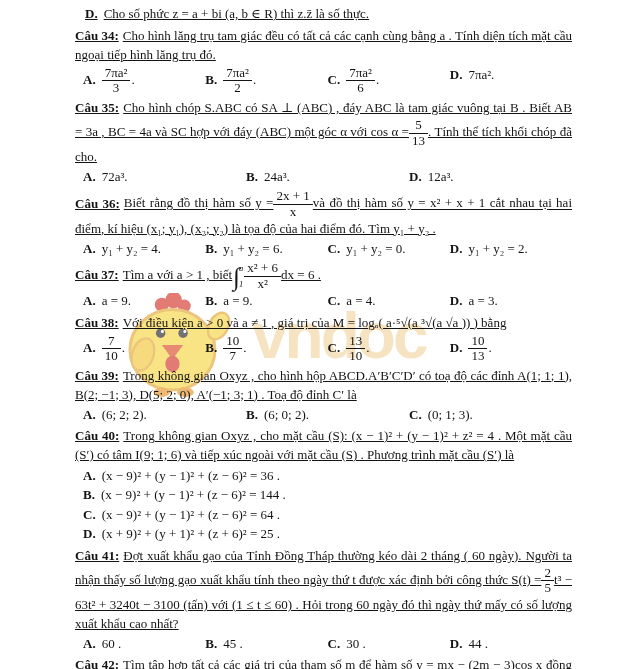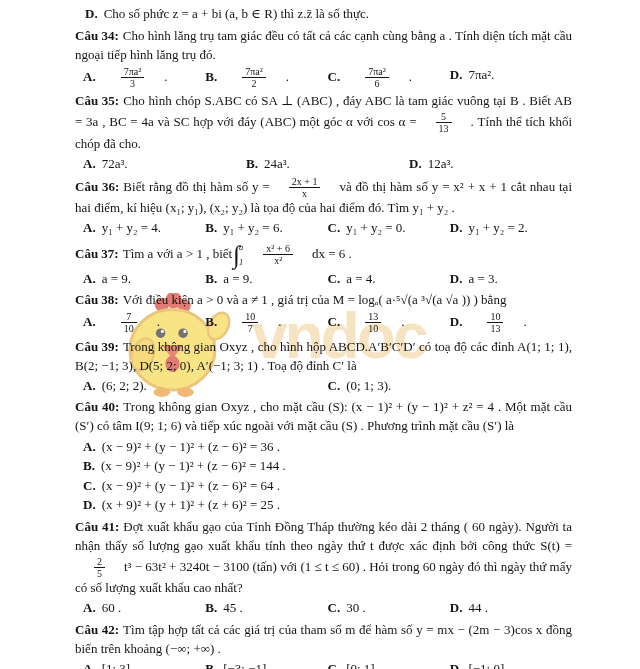--- a/index.html
+++ b/index.html
@@ -11,33 +11,33 @@
   .wm-layer{position:absolute;inset:0;z-index:0;pointer-events:none;}
   .wm-text{
     position:absolute;left:252px;top:304px;
     font-family:Liberation Sans, sans-serif;
     font-size:64px;font-weight:bold;letter-spacing:-3px;line-height:1;
     color:#f0cd90;opacity:0.55;
   }
   .wm-mascot{position:absolute;left:116px;top:293px;opacity:0.62;}
   
   .content{position:absolute;left:75px;top:5px;width:497px;z-index:1;}
-  .para{margin:0;text-align:justify;line-height:1.46;}
+  .para{margin:0;text-align:justify;line-height:1.46;text-decoration:underline;}
   .intro{padding-left:10px;text-align:left;}
   section{margin-top:3px;}
   .qlabel{font-weight:bold;padding-right:4px;}
   .olabel{font-weight:bold;padding-right:6px;}
   .opts{display:flex;margin:1px 0 0 8px;line-height:1.42;}
   .opts .opt{flex:1 1 25%;white-space:nowrap;}
   .opts2{display:flex;flex-wrap:wrap;margin:1px 0 0 8px;line-height:1.5;flex-direction:column;}
   .opts2 .opt{flex:0 0 50%;white-space:nowrap;}
   
   .frac{
     display:inline-flex;flex-direction:column;vertical-align:middle;
-    text-align:center;line-height:1.12;font-size:10px;margin:0 19px;
+    text-align:center;line-height:1.12;font-size:13px;margin:0 0;
   }
   .frac .num{border-bottom:1px solid #141414;padding:0 3px;}
   .frac .den{padding:0 3px;}
   
   .integral{display:inline-flex;align-items:center;vertical-align:middle;margin:0 1px;}
   .isym{font-size:25px;line-height:1;}
   .ilims{display:inline-flex;flex-direction:column;justify-content:space-between;height:28px;font-size:8.5px;font-style:italic;margin-left:-1px;}
   .opt .period{margin-left:1px;}
 </style>
 </head>
@@ -155,20 +155,21 @@
               <span class="num">10</span>
               <span class="den">13</span>
             </span><span class="period">.</span></span>
       </div>
     </section>
 
     <section>
       <p class="para"><b class="qlabel">Câu 39:</b><span>Trong không gian  Oxyz ,  cho hình hộp  ABCD.A′B′C′D′  có toạ độ các đỉnh  A(1; 1; 1),  B(2; −1; 3),  D(5; 2; 0),  A′(−1; 3; 1) .  Toạ độ đỉnh  C′  là</span></p>
       <div class="opts">
         <span class="opt"><b class="olabel">A.</b><span>(6; 2; 2).</span></span>
+        <span class="opt"><b class="olabel">B.</b><span>(6; 0; 2).</span></span>
         <span class="opt"><b class="olabel">C.</b><span>(0; 1; 3).</span></span>
       </div>
     </section>
 
     <section>
       <p class="para"><b class="qlabel">Câu 40:</b><span>Trong không gian  Oxyz ,  cho mặt cầu  (S): (x − 1)² + (y − 1)² + z² = 4 .  Một mặt cầu (S′)  có tâm  I(9; 1; 6)  và tiếp xúc ngoài với mặt cầu  (S) .  Phương trình mặt cầu  (S′)  là</span></p>
       <div class="opts2">
         <span class="opt"><b class="olabel">A.</b><span>(x − 9)² + (y − 1)² + (z − 6)² = 36 .</span></span>
         <span class="opt"><b class="olabel">B.</b><span>(x − 9)² + (y − 1)² + (z − 6)² = 144 .</span></span>
         <span class="opt"><b class="olabel">C.</b><span>(x − 9)² + (y − 1)² + (z − 6)² = 64 .</span></span>

